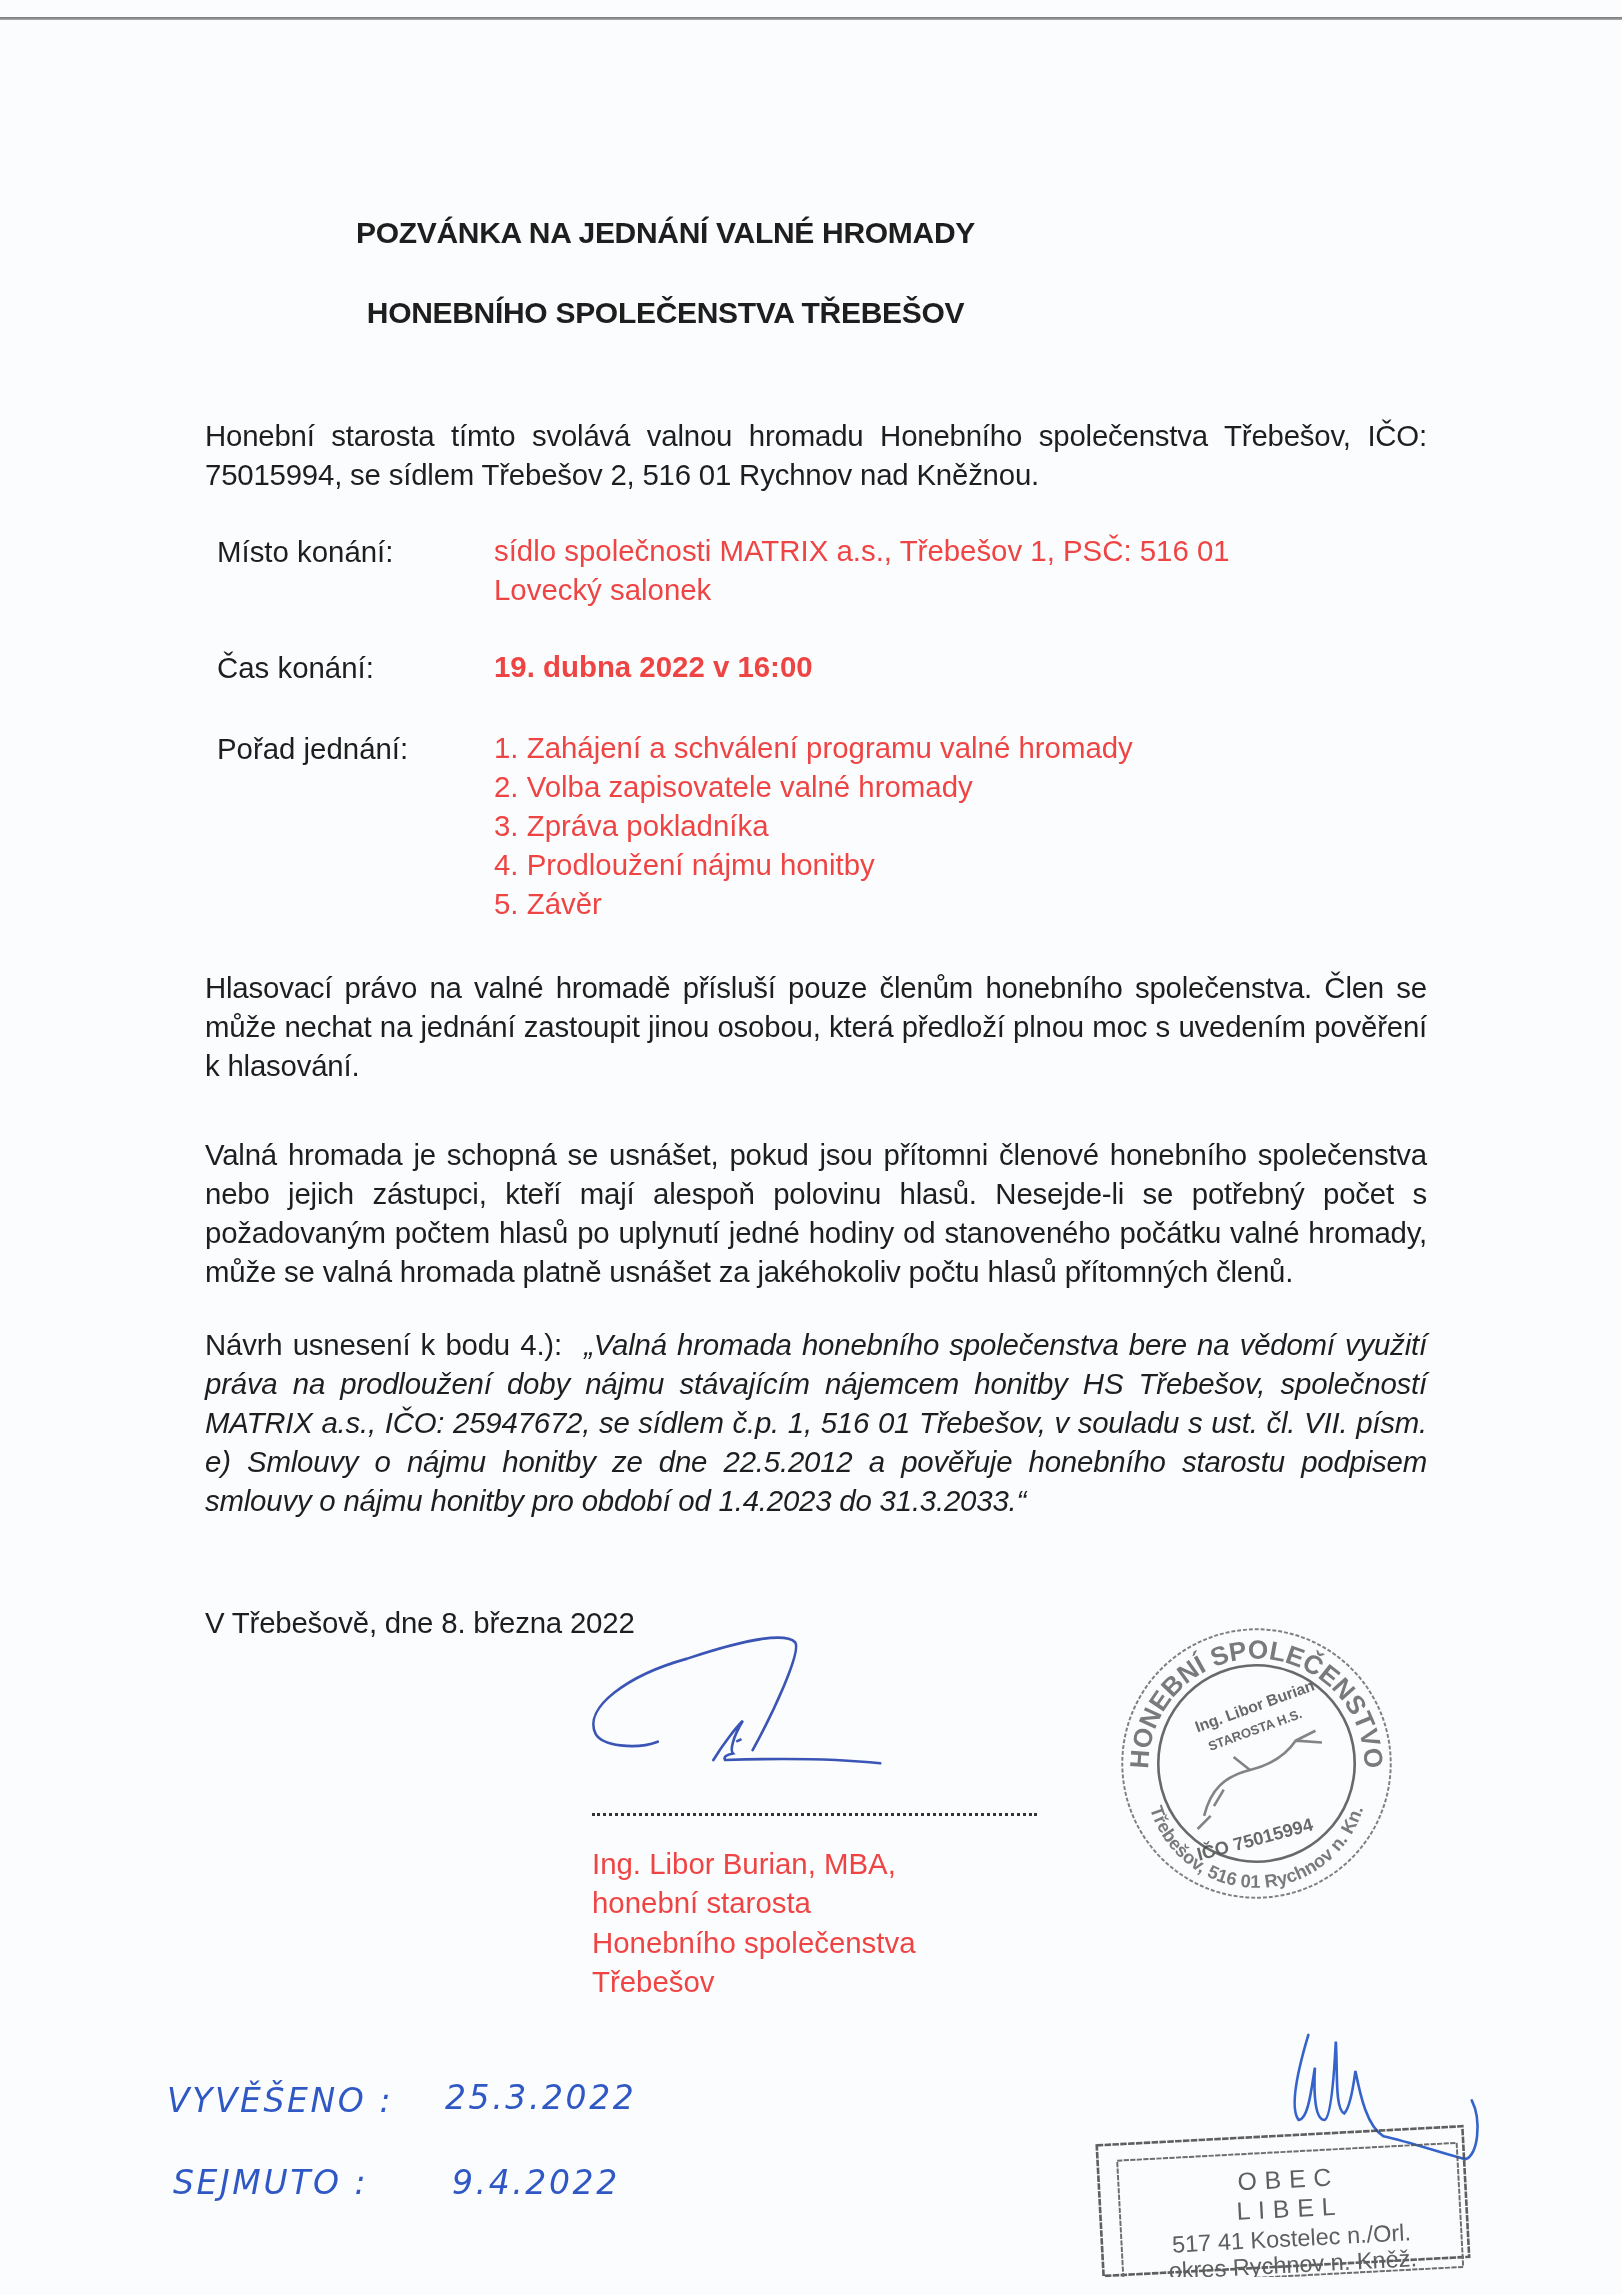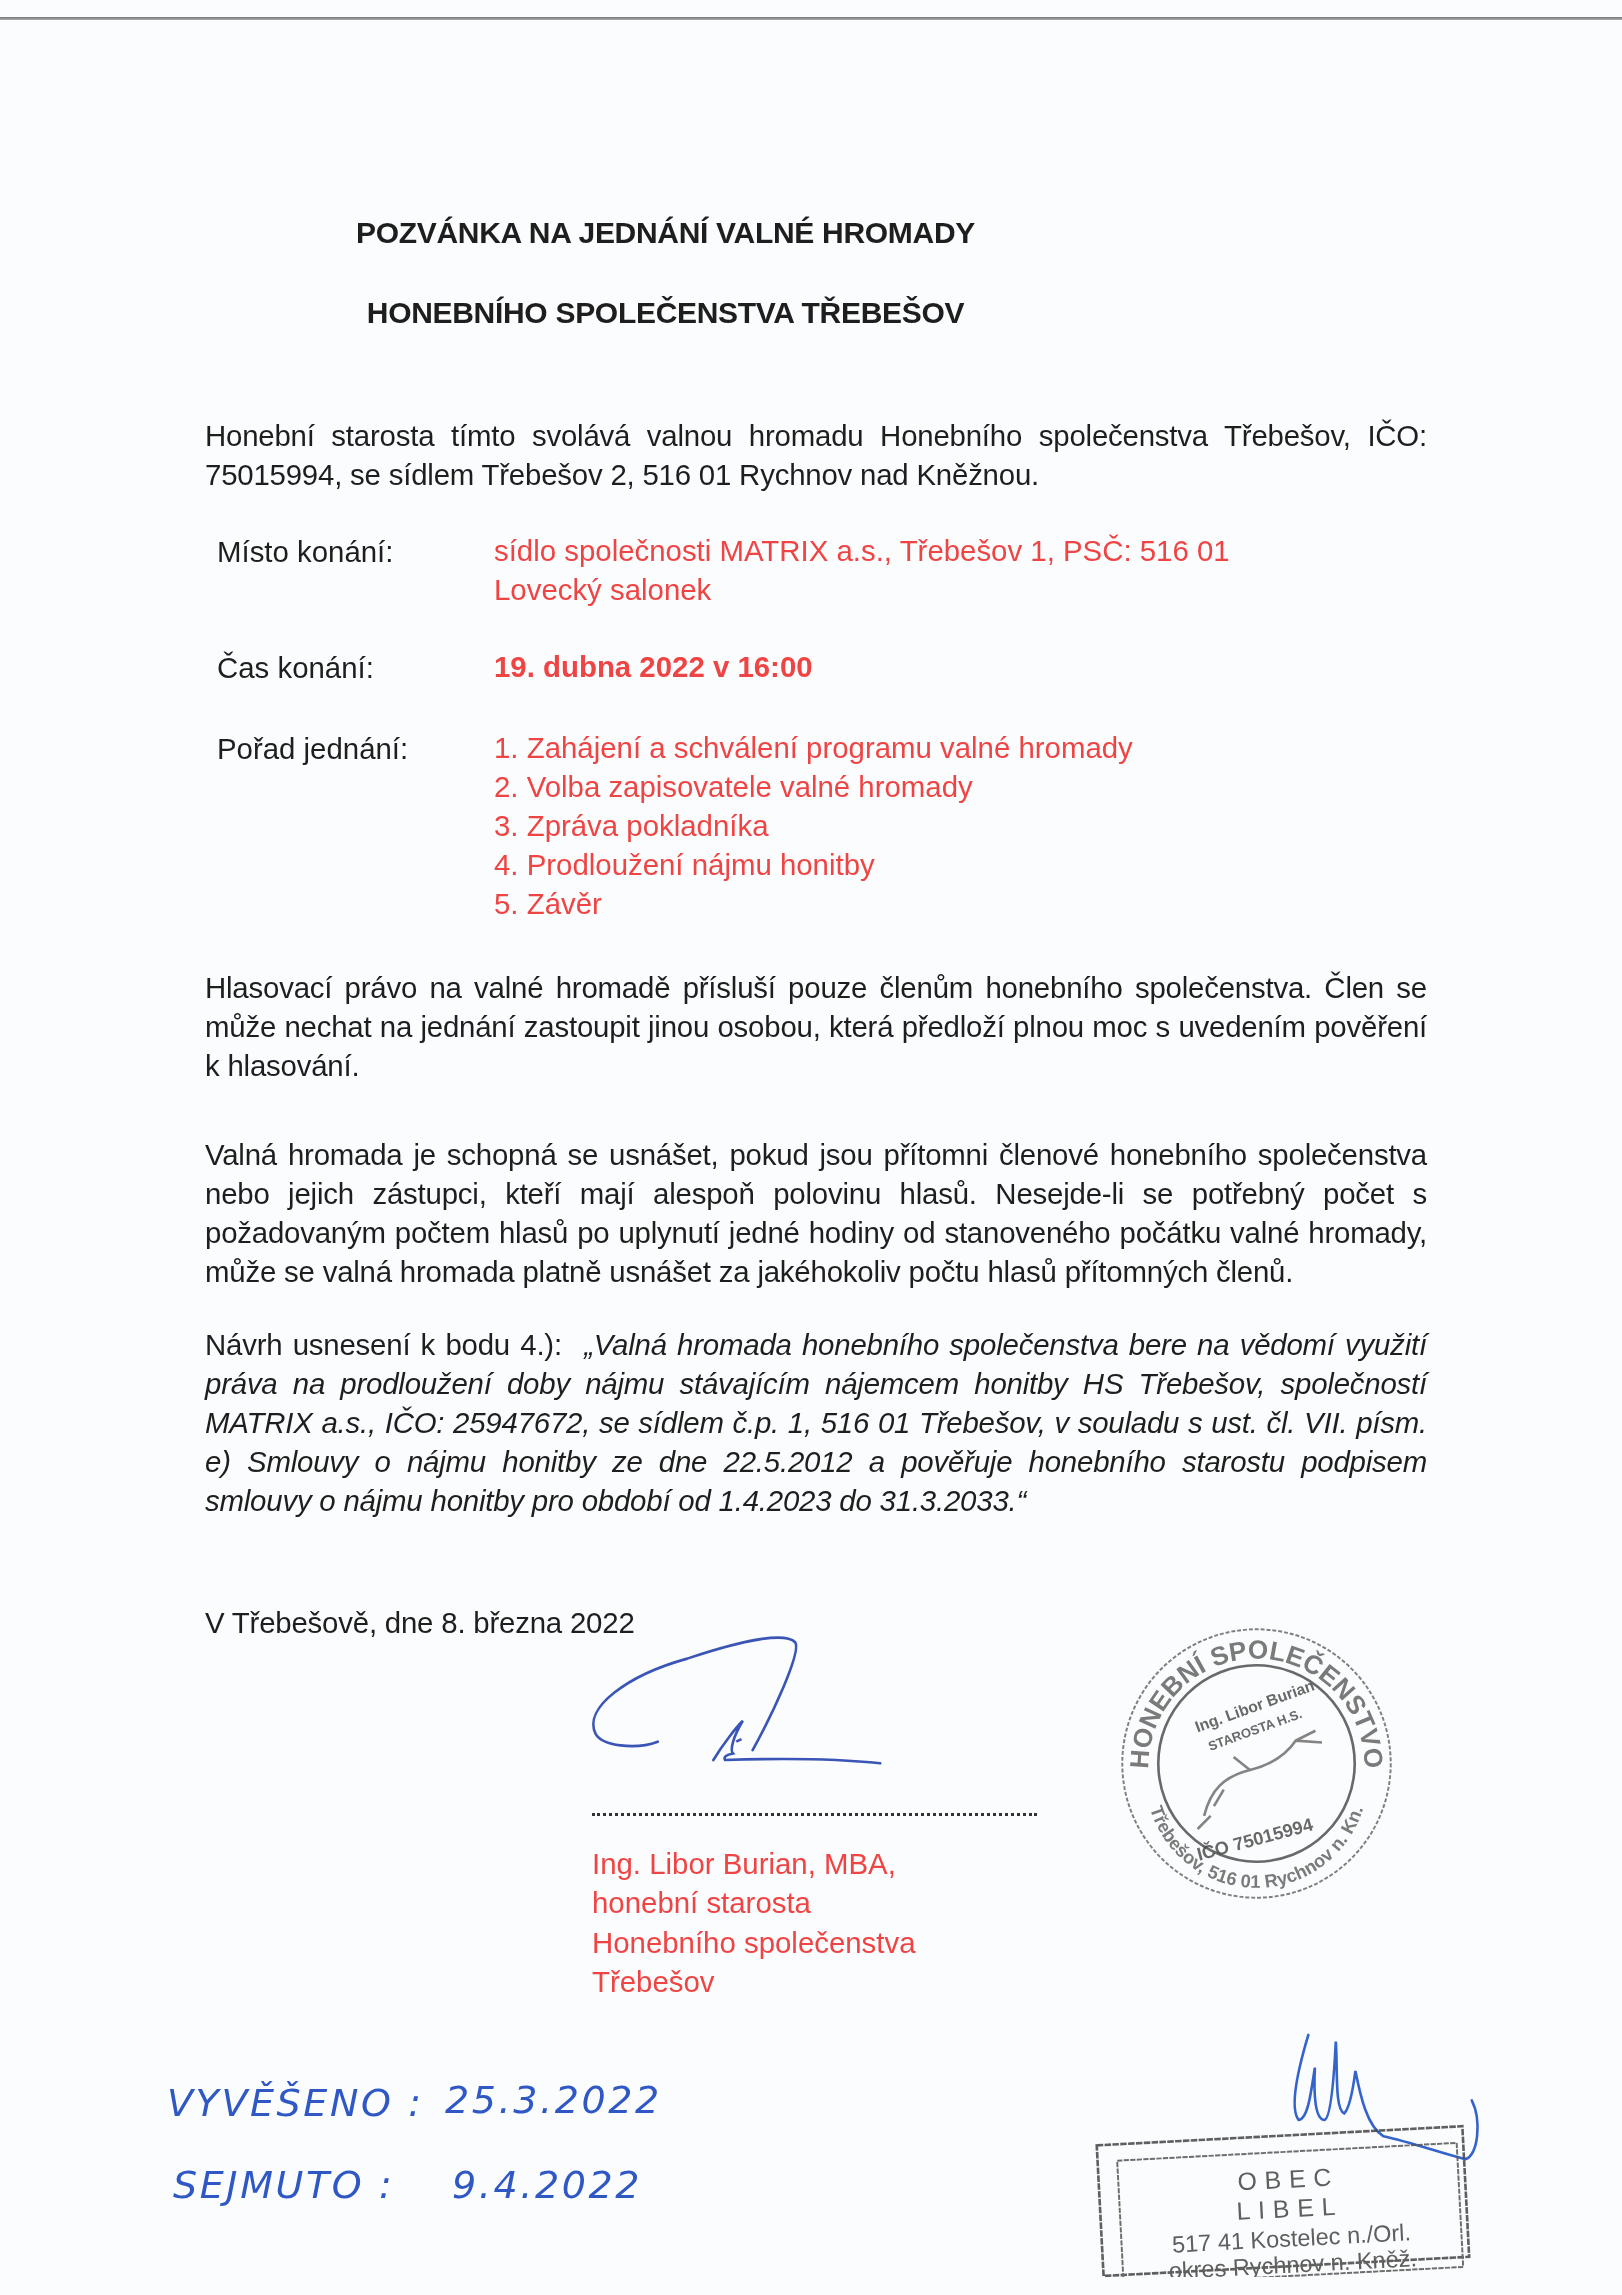--- a/index.html
+++ b/index.html
@@ -13,21 +13,21 @@
   .title { position: absolute; left: 0; width: 1331px; text-align: center; font-weight: bold; font-size: 30px; letter-spacing: -0.3px; color: #1e1e1e; }
   .body-text { position: absolute; left: 205px; width: 1222px; font-size: 29.4px; line-height: 39px; color: #1e1e1e; letter-spacing: -0.2px; }
   .justify { text-align: justify; text-align-last: left; }
   .label { position: absolute; left: 205px; font-size: 29.4px; color: #1e1e1e; margin-left: 12px; }
   .value { position: absolute; left: 494px; font-size: 29.4px; line-height: 39px; color: #ef4444; }
   .bold { font-weight: bold; }
   .italic { font-style: italic; margin-left: 12px; }
   .agenda-item { display: block; }
   .sig-block { position: absolute; left: 592px; width: 445px; font-size: 29.4px; line-height: 39px; color: #ef4444; }
   .dots { position: absolute; left: 592px; top: 1813px; width: 445px; border-bottom: 3.9px dotted #333; }
-  .hand { position: absolute; font-family: "DejaVu Sans", sans-serif; color: #2f58c4; font-size: 38px; font-style: italic; letter-spacing: 2.6px; }
+  .hand { position: absolute; font-family: "DejaVu Sans", sans-serif; color: #2f58c4; font-size: 33px; font-style: italic; letter-spacing: 2.6px; }
   .seal { position: absolute; left: 1119px; top: 1626px; width: 275px; height: 275px; }
   .stamp-box { position: absolute; }
   .stamp-text { font-family: "Liberation Sans", sans-serif; fill: #444; }
 </style>
 </head>
 <body>
 
 <div class="top-edge"></div>
 
 <div class="title" style="top:216px">POZVÁNKA NA JEDNÁNÍ VALNÉ HROMADY</div>

